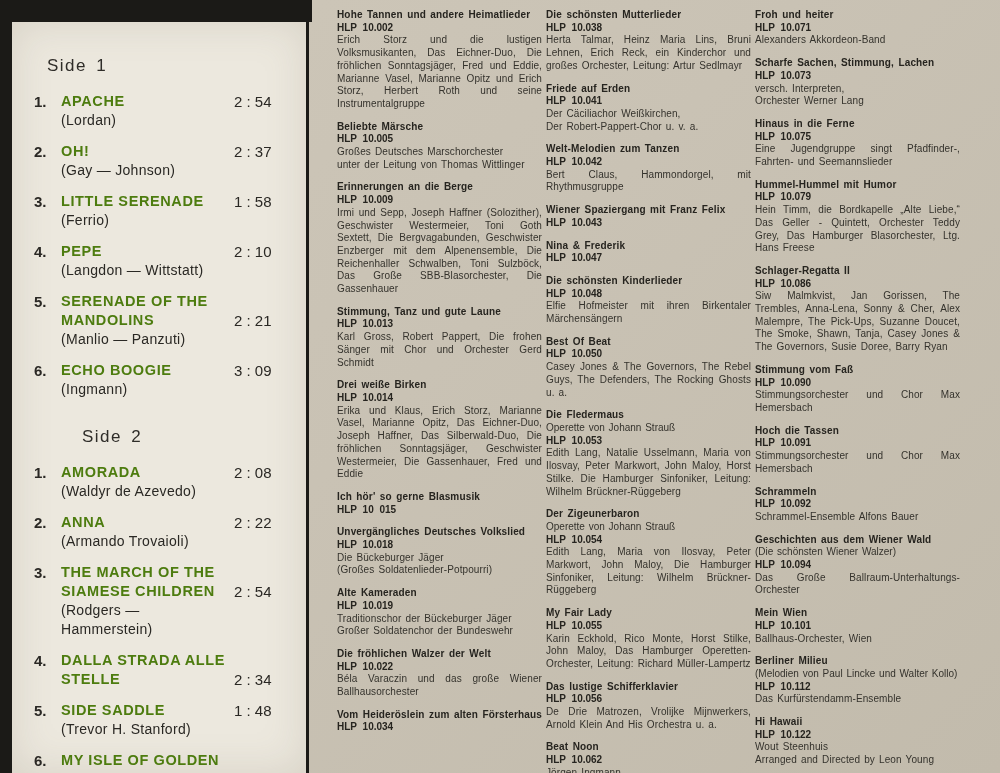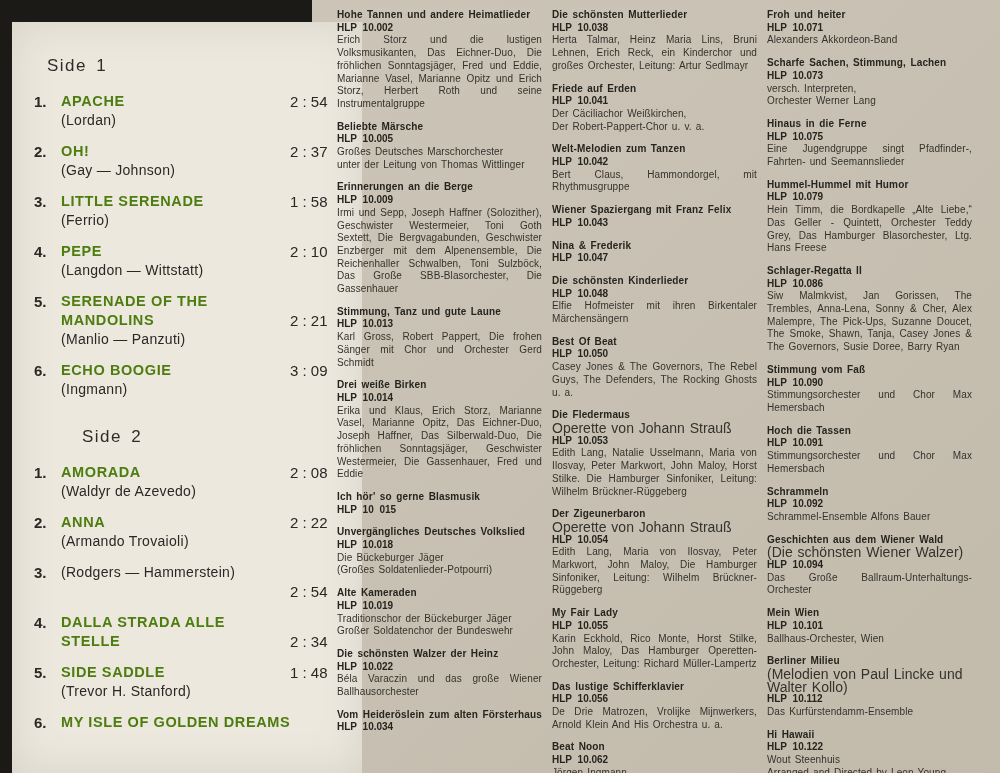--- a/index.html
+++ b/index.html
@@ -13,43 +13,43 @@
     font-family:"Liberation Sans", sans-serif;
     -webkit-font-smoothing:antialiased;
   }
   
   .edge-left{position:absolute;left:0;top:0;width:12px;height:100%;background:var(--edge);}
   .edge-top{position:absolute;left:0;top:0;width:312px;height:22px;background:var(--edge);}
   .panel-rule{position:absolute;left:306px;top:0;width:3px;height:100%;background:var(--edge);}
 
   
   .panel{
-    position:absolute;left:12px;top:22px;width:350px;height:751px;
+    position:absolute;left:12px;top:22px;width:294px;height:751px;
     background:var(--panel);padding:34px 20px 0 22px;overflow:hidden;
     box-shadow:inset 0 0 40px rgba(120,110,90,.18);
   }
   .side-label{font-size:17px;color:#2f2d29;margin:0 0 16px 13px;letter-spacing:1.5px;word-spacing:3px;}
   .side2 .side-label{margin-top:28px;margin-left:48px;}
   .track{display:flex;margin-bottom:12px;color:#2a2824;}
   .t-num{width:27px;font-weight:bold;font-size:15px;line-height:19px;flex:none;}
   .t-mid{flex:1;min-width:0;padding-right:4px;}
   .t-title{font-weight:bold;font-size:14.5px;line-height:19px;letter-spacing:.6px;color:#4d7c0f;}
   .t-comp{font-size:14px;line-height:19px;letter-spacing:.3px;}
   .t-time{width:52px;flex:none;font-size:15px;line-height:19px;white-space:nowrap;color:#2a2824;}
   .t-time.low{margin-top:19px;}
 
   
   .catalog{
     position:absolute;left:337px;top:0;width:663px;height:773px;
-    display:flex;gap:10px;padding-top:9px;overflow:hidden;
+    display:flex;gap:4px;padding-top:9px;overflow:hidden;
   }
   .col{width:205px;flex:none;overflow:hidden;color:var(--ink);}
   .entry{margin-bottom:10px;}
   .e-title{font-weight:bold;font-size:10px;line-height:12.7px;color:var(--ink-bold);letter-spacing:.15px;word-spacing:1.5px;text-align:justify;}
-  .e-sub{font-size:14px;line-height:12.7px;word-spacing:1px;}
+  .e-sub{font-size:10px;line-height:12.7px;word-spacing:1px;}
   .e-cat{font-weight:bold;font-size:10px;line-height:12.7px;color:var(--ink-bold);word-spacing:3px;}
   .e-artists div{font-size:10px;line-height:12.7px;text-align:justify;word-spacing:1.2px;letter-spacing:.1px;}
   .e-artists div:last-child{text-align-last:left;}
 </style>
 </head>
 <body>
 
 <div class="edge-left"></div>
 <div class="edge-top"></div>
 <div class="panel-rule"></div>
@@ -121,20 +121,21 @@
           <div class="t-num">2.</div>
           <div class="t-mid">
             <div class="t-title">ANNA</div>
             <div class="t-comp">(Armando Trovaioli)</div>
           </div>
           <div class="t-time">2 : 22</div>
         </div>
         <div class="track">
           <div class="t-num">3.</div>
           <div class="t-mid">
+            <div class="t-title">THE MARCH OF THE SIAMESE CHILDREN</div>
             <div class="t-comp">(Rodgers — Hammerstein)</div>
           </div>
           <div class="t-time low">2 : 54</div>
         </div>
         <div class="track">
           <div class="t-num">4.</div>
           <div class="t-mid">
             <div class="t-title">DALLA STRADA ALLE STELLE</div>
           </div>
           <div class="t-time low">2 : 34</div>
@@ -209,21 +210,21 @@
       </div>
       <div class="entry">
         <div class="e-title">Alte Kameraden</div>
         <div class="e-cat">HLP 10.019</div>
         <div class="e-artists">
           <div>Traditionschor der Bückeburger Jäger</div>
           <div>Großer Soldatenchor der Bundeswehr</div>
         </div>
       </div>
       <div class="entry">
-        <div class="e-title">Die schönsten Walzer der Heinz</div>
+        <div class="e-title">Die fröhlichen Walzer der Welt</div>
         <div class="e-cat">HLP 10.022</div>
         <div class="e-artists">
           <div>Béla Varaczin und das große Wiener Ballhausorchester</div>
         </div>
       </div>
       <div class="entry">
         <div class="e-title">Vom Heideröslein zum alten Försterhaus</div>
         <div class="e-cat">HLP 10.034</div>
       </div>
     </div>

